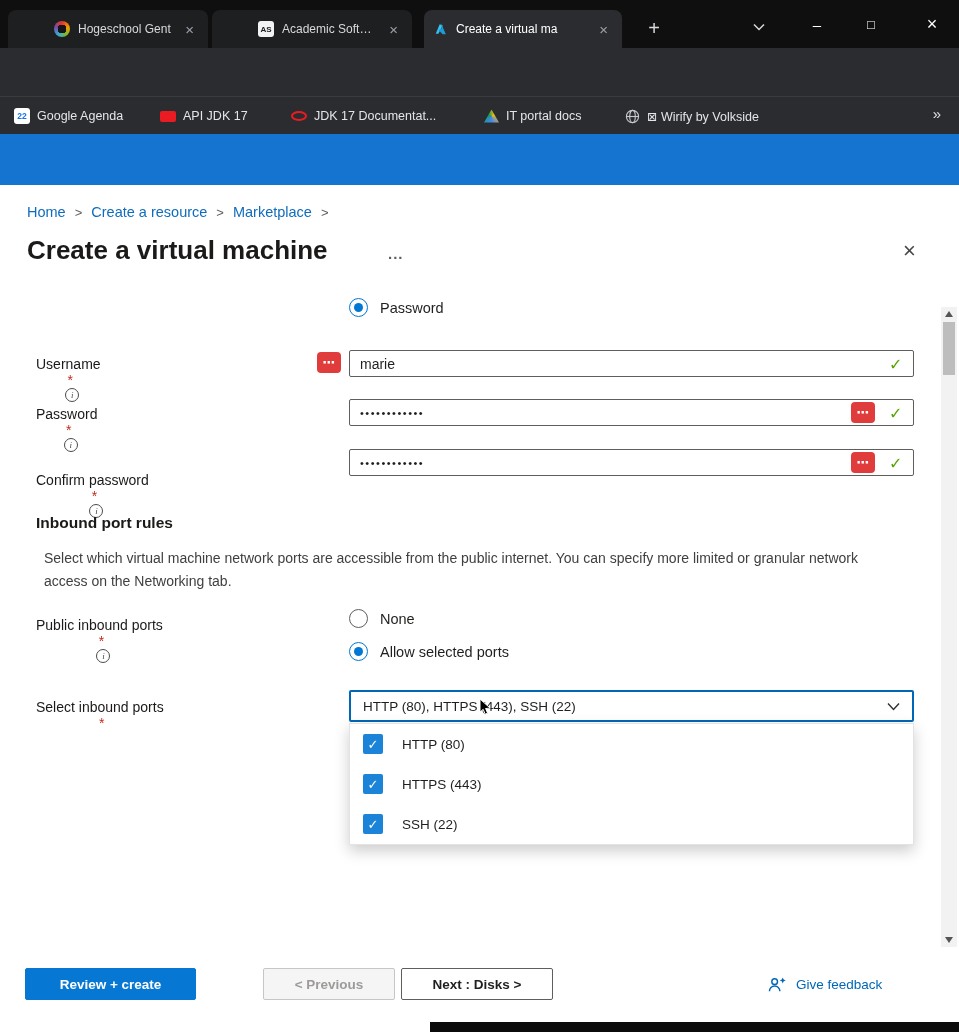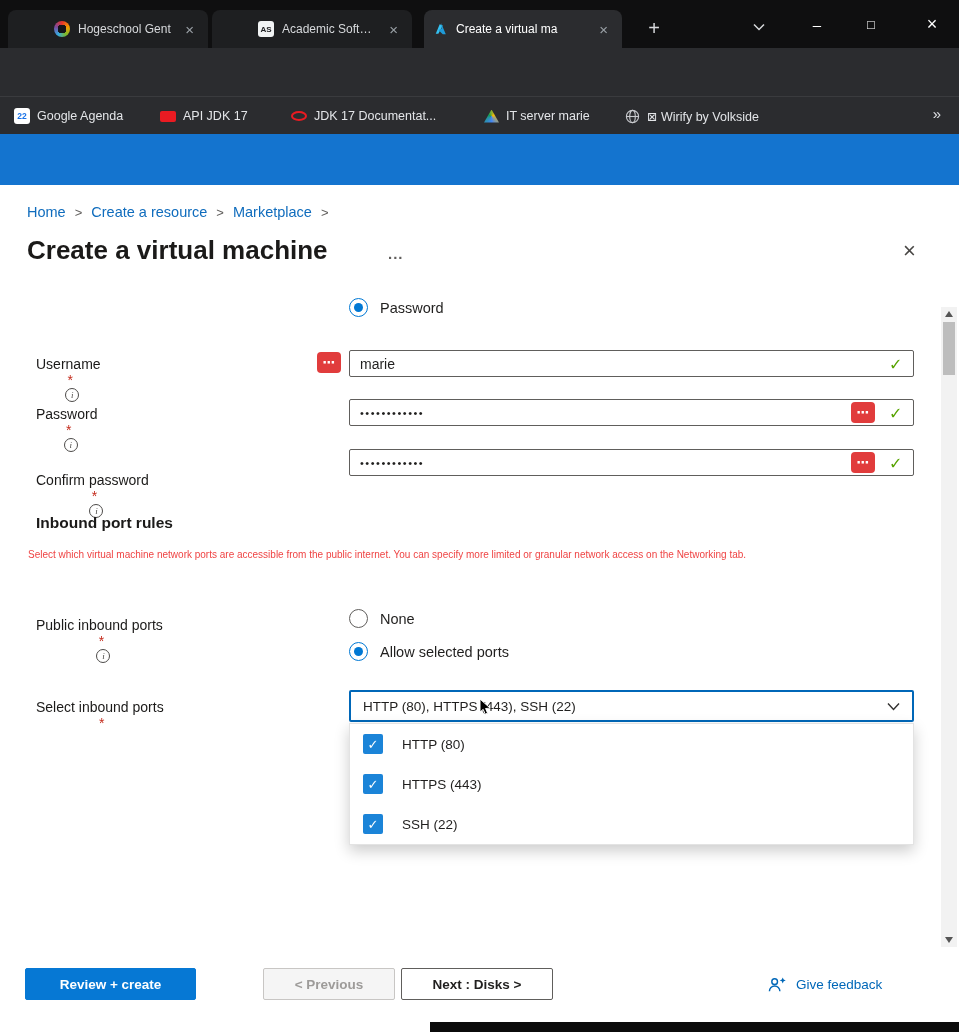--- a/index.html
+++ b/index.html
@@ -106,21 +106,21 @@
   .text-input { position:absolute; left:349px; width:565px; height:27px; border:1px solid #605e5c;
       border-radius:2px; background:#fff; font-size:14px; color:#201f1e; padding:0 34px 0 10px;
       font-family:inherit; outline:none; }
   .text-input.pwd { font-size:11px; letter-spacing:1.5px; }
   .valid-check { position:absolute; color:#57a300; font-size:16px; font-weight:bold; }
   .ext-badge-red { position:absolute; width:24px; height:21px; background:#e13c3c; border-radius:4px;
       color:#fff; display:flex; align-items:center; justify-content:center; font-size:13px;
       font-weight:bold; line-height:1; }
 
   .section-heading { position:absolute; left:36px; font-size:15.5px; font-weight:bold; color:#1b1a19; }
-  .section-desc { position:absolute; left:28px; width:822px; font-size:10px; color:#ef4444;
+  .section-desc { position:absolute; left:44px; width:822px; font-size:14px; color:#404040;
       line-height:1.65; }
 
   .radio-option { position:absolute; left:349px; display:flex; align-items:center; gap:12px; }
   .radio { width:19px; height:19px; border-radius:50%; border:1px solid #605e5c; background:#fff;
       position:relative; flex:0 0 19px; }
   .radio.selected { border:1.5px solid #0078d4; }
   .radio.selected::after { content:""; position:absolute; inset:4px; border-radius:50%; background:#0078d4; }
   .radio-label { font-size:14.5px; color:#201f1e; }
 
   .combobox { position:absolute; left:349px; top:505px; width:565px; height:32px;
@@ -280,21 +280,21 @@
     <div class="bm-item" style="left:160px;">
       <span class="bm-oracle"></span>
       <span>API JDK 17</span>
     </div>
     <div class="bm-item" style="left:291px;">
       <span class="bm-oval"></span>
       <span>JDK 17 Documentat...</span>
     </div>
     <div class="bm-item" style="left:484px;">
       <span class="bm-drive"></span>
-      <span>IT server marie</span>
+      <span>IT portal docs</span>
     </div>
     <div class="bm-item" style="left:625px;">
       <svg width="15" height="15" viewBox="0 0 16 16" stroke="#c8cace" fill="none" stroke-width="1.2">
           <circle cx="8" cy="8" r="6.5"></circle>
           <ellipse cx="8" cy="8" rx="3" ry="6.5"></ellipse>
           <path d="M1.5 8h13"></path>
         </svg>
       <span>⊠ Wirify by Volkside</span>
     </div>
     <div class="bm-overflow">»</div>

